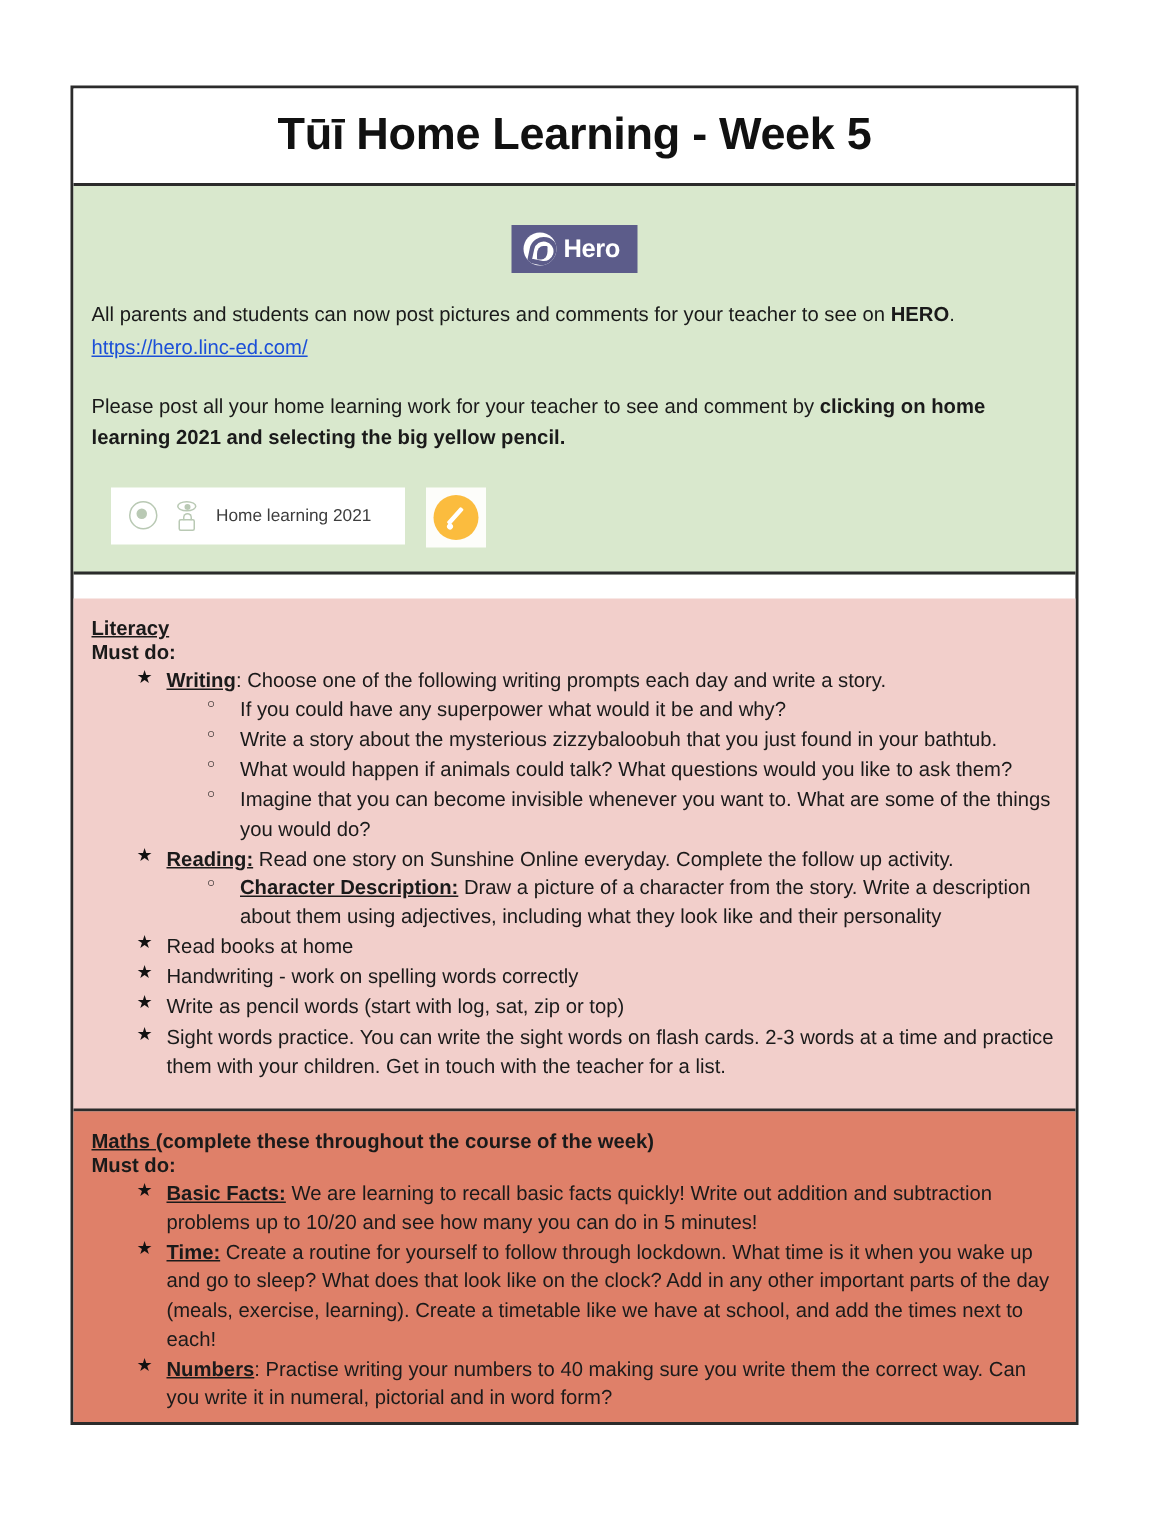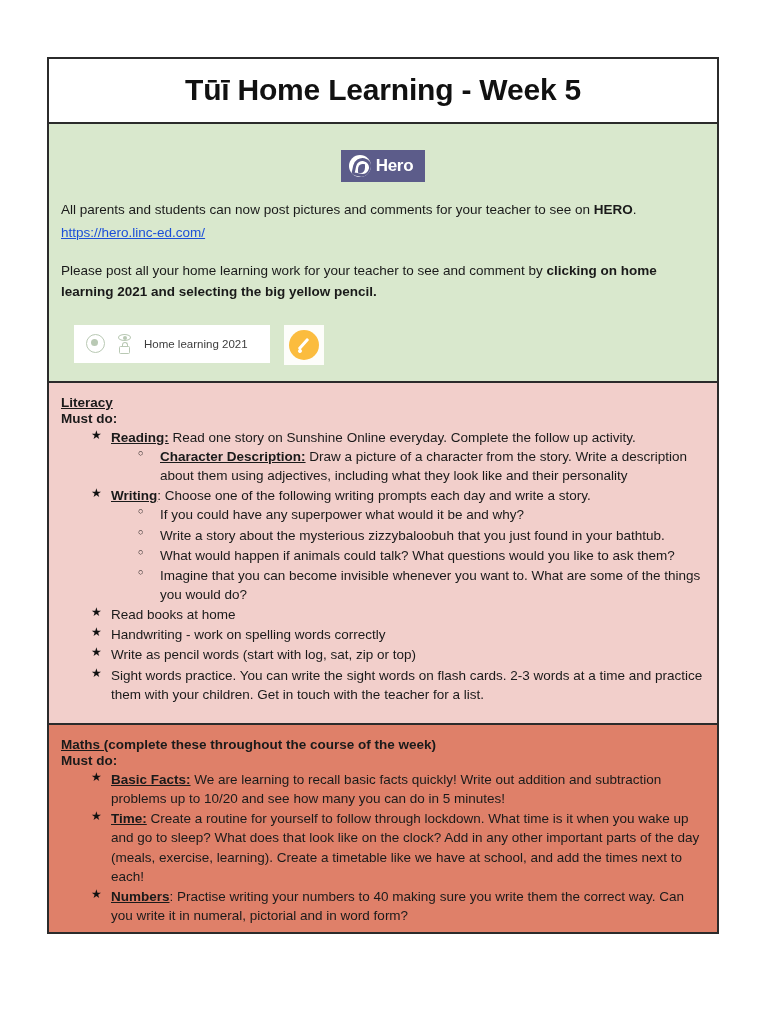--- a/index.html
+++ b/index.html
@@ -41,21 +41,21 @@
   }
 
   
   .section {
     border-bottom: 2px solid #2b2b2b;
     box-sizing: border-box;
   }
   .section.last { border-bottom: none; }
 
   .sec-green  { background: #d9e8cd; padding: 14px 12px 16px 12px; }
-  .sec-pink   { background: #f2cfcb; padding: 12px 12px 18px 12px; }
+  .sec-pink   { background: #f2cfcb; padding: 12px 12px 18px 12px; margin-top: 16px; }
   .sec-salmon { background: #df8069; padding: 12px 12px 6px 12px; }
 
   
   .logo-wrap {
     text-align: center;
     margin: 12px 0 18px 0;
   }
   .hero-logo {
     display: inline-flex;
     align-items: center;
@@ -309,36 +309,36 @@
       </div>
     </div>
   </div>
 
   <div class="section sec-pink">
     <div class="sec-head"><span class="u">Literacy</span></div>
     <div class="sub-head">Must do:</div>
 
     <ul class="lvl1">
       <li>
-        <span class="bu">Reading:</span><span> Read one story on Sunshine Online everyday. Complete the follow up activity.</span>
-        <ul class="lvl2 nested-gap">
-          <li>
-            <span class="bu">Character Description:</span><span> Draw a picture of a character from the story. Write a description about them using adjectives, including what they look like and their personality</span>
-          </li>
-        </ul>
-      </li>
-      <li>
         <span class="bu">Writing</span><span>: Choose one of the following writing prompts each day and write a story.</span>
         <ul class="lvl2 nested-gap">
           <li>If you could have any superpower what would it be and why?</li>
           <li>Write a story about the mysterious zizzybaloobuh that you just found in your bathtub.</li>
           <li>What would happen if animals could talk? What questions would you like to ask them?</li>
           <li>Imagine that you can become invisible whenever you want to. What are some of the things you would do?</li>
         </ul>
       </li>
+      <li>
+        <span class="bu">Reading:</span><span> Read one story on Sunshine Online everyday. Complete the follow up activity.</span>
+        <ul class="lvl2 nested-gap">
+          <li>
+            <span class="bu">Character Description:</span><span> Draw a picture of a character from the story. Write a description about them using adjectives, including what they look like and their personality</span>
+          </li>
+        </ul>
+      </li>
     </ul>
 
     <ul class="lvl1">
       <li>Read books at home</li>
       <li>Handwriting - work on spelling words correctly</li>
       <li>Write as pencil words (start with log, sat, zip or top)</li>
       <li>Sight words practice. You can write the sight words on flash cards. 2-3 words at a time and practice them with your children. Get in touch with the teacher for a list.</li>
     </ul>
   </div>
 

